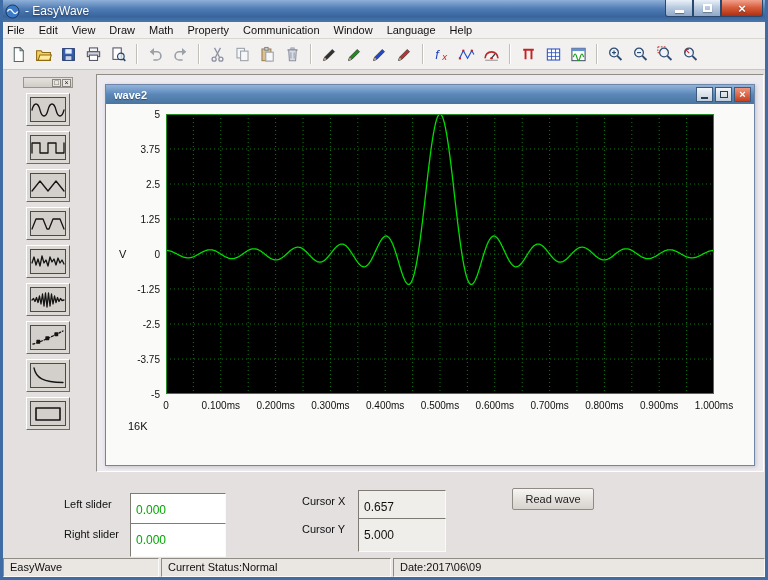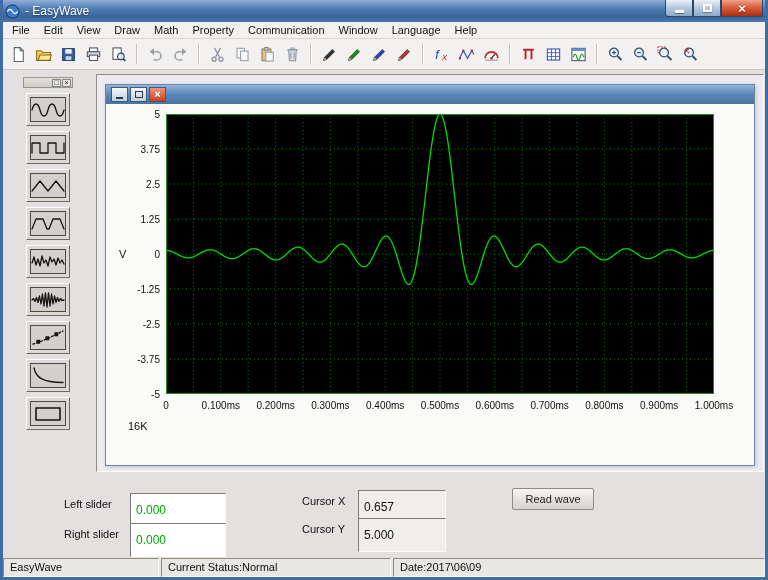--- a/index.html
+++ b/index.html
@@ -15,21 +15,21 @@
   .winbtns{position:absolute;right:5px;top:0;display:flex;}
   .wbtn{width:28px;height:17px;border:1px solid #28486e;border-top:none;display:flex;align-items:center;justify-content:center;
     background:linear-gradient(#eaf1f9,#b9cbe0 45%,#8fa9c7);}
   .wbtn.first{border-bottom-left-radius:3px;}
   .wbtn.close{width:42px;background:linear-gradient(#f2a28d,#d9603f 45%,#ad2d10);border-bottom-right-radius:3px;}
   .gl-min{display:block;width:9px;height:3px;background:#fff;box-shadow:0 1px 1px rgba(0,0,0,.4);margin-top:7px;}
   .gl-max{display:block;width:9px;height:8px;border:2px solid #fff;box-shadow:0 1px 1px rgba(0,0,0,.3);}
   .gl-x{color:#fff;font-size:13px;font-weight:bold;line-height:13px;text-shadow:0 1px 1px rgba(0,0,0,.4);}
   
   .menubar{position:absolute;top:22px;left:0;width:100%;height:17px;background:#f3f1ef;border-bottom:1px solid #dad6d2;
-    display:flex;align-items:center;padding-left:5px;z-index:30;}
+    display:flex;align-items:center;z-index:30;}
   .menu-item{font-size:11px;padding:1px 7px;color:#101010;}
   .toolbar{position:absolute;top:39px;left:0;width:100%;height:31px;background:#f3f1ef;border-bottom:1px solid #c9c5c1;
     display:flex;align-items:center;padding-left:6px;z-index:30;}
   .tbtn{width:24px;height:24px;display:flex;align-items:center;justify-content:center;margin-right:1px;}
   .tbtn svg{width:17px;height:17px;}
   .tsep{width:2px;height:20px;border-left:1px solid #c2beb9;border-right:1px solid #ffffff;margin:0 5px;}
   
   .toolbox{position:absolute;left:23px;top:77px;width:50px;z-index:10;}
   .toolbox-header{height:11px;background:linear-gradient(#e6e2de,#cfcbc6);border:1px solid #9a968f;
     display:flex;justify-content:flex-end;align-items:center;gap:1px;padding:0 1px;}
@@ -373,20 +373,21 @@
             </g>
           </svg>
         </div>
       </div>
     </div>
 </div>
 
 <div class="mdi">
   <div class="child">
     <div class="child-title">
+      <span class="child-title-text">wave2</span>
       <div class="cbtn">
           <span class="cgl-min"></span>
         </div>
       <div class="cbtn">
           <span class="cgl-max"></span>
         </div>
       <div class="cbtn close">
           <span class="cgl-x">×</span>
         </div>
     </div>

